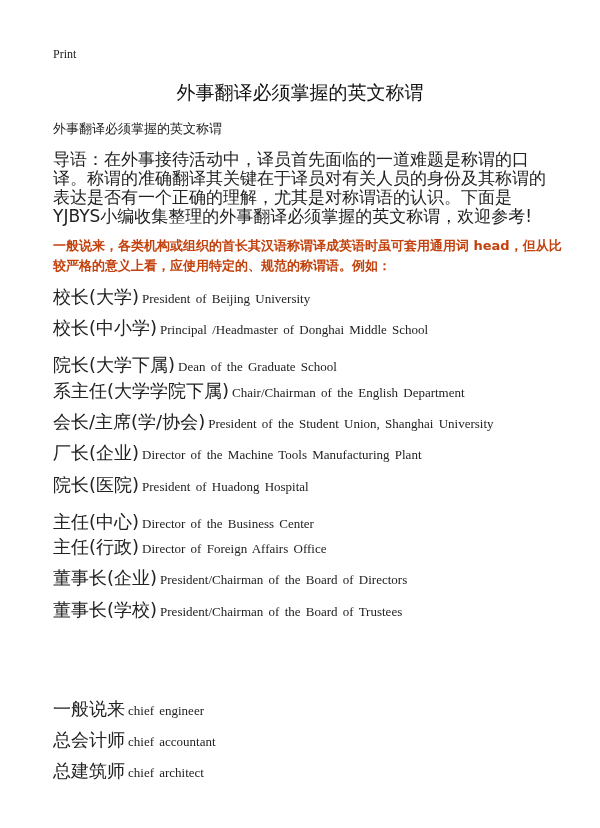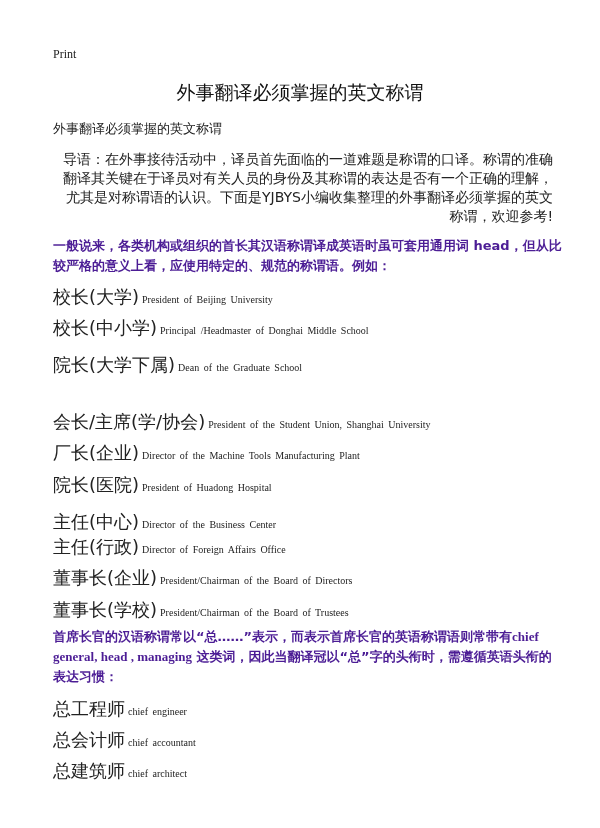--- a/index.html
+++ b/index.html
@@ -51,54 +51,53 @@
     font-size: 13px;
     color: #222;
     margin: 0;
   }
   .intro {
     position: absolute;
     left: 53px;
     top: 150px;
     width: 500px;
     font-family: "DejaVu Sans", "Liberation Sans", sans-serif;
-    font-size: 14px;
+    font-size: 17px;
     line-height: 19px;
     color: #222;
     margin: 0;
-    text-align: right;
   }
   .bold-para {
     position: absolute;
     left: 53px;
     width: 510px;
     font-family: "DejaVu Sans", "Liberation Sans", sans-serif;
     font-weight: bold;
     font-size: 13px;
     line-height: 20px;
-    color: #4c1d95;
+    color: #c2410c;
     margin: 0;
   }
   .bold-para .latin {
     font-family: "Liberation Serif", "DejaVu Serif", serif;
   }
   .entry {
     position: absolute;
     left: 53px;
     font-size: 12px;
     color: #222;
     white-space: nowrap;
   }
   .entry .zh {
     font-family: "DejaVu Sans", "Liberation Sans", sans-serif;
     font-size: 18px;
   }
   .entry .en {
     font-family: "Liberation Serif", "DejaVu Serif", serif;
-    font-size: 10px;
+    font-size: 13px;
     word-spacing: 2px;
   }
 </style>
 </head>
 <body>
 
 <div class="page">
 
   <a class="print-link">Print</a>
 
@@ -115,20 +114,24 @@
     <span class="en">President of Beijing  University</span>
   </div>
   <div class="entry" style="top:316px;">
     <span class="zh">校长(中小学)</span>
     <span class="en">Principal /Headmaster of Donghai Middle School</span>
   </div>
   <div class="entry" style="top:334px;margin-top:19px;">
     <span class="zh">院长(大学下属)</span>
     <span class="en">Dean of the Graduate School</span>
   </div>
+  <div class="entry" style="top:379px;">
+    <span class="zh">系主任(大学学院下属)</span>
+    <span class="en">Chair/Chairman  of the English  Department</span>
+  </div>
   <div class="entry" style="top:410px;">
     <span class="zh">会长/主席(学/协会)</span>
     <span class="en">President of the Student Union, Shanghai University</span>
   </div>
   <div class="entry" style="top:441px;">
     <span class="zh">厂长(企业)</span>
     <span class="en">Director of the Machine Tools Manufacturing  Plant</span>
   </div>
   <div class="entry" style="top:473px;">
     <span class="zh">院长(医院)</span>
@@ -144,24 +147,23 @@
   </div>
   <div class="entry" style="top:566px;text-align:right;">
     <span class="zh">董事长(企业)</span>
     <span class="en">President/Chairman  of the Board of Directors</span>
   </div>
   <div class="entry" style="top:598px;">
     <span class="zh">董事长(学校)</span>
     <span class="en">President/Chairman  of the Board of Trustees</span>
   </div>
 
-  <p class="bold-para" style="top:627px;"><span>首席长官的汉语称谓常以“总……”表示，而表示首席长官的英语称谓语则常带有</span><span class="latin">chief general, head , managing</span><span> 这类词，因此当翻译冠以“总”字的头衔时，需遵循英语头衔的表达习惯：</span></p>
 
   <div class="entry" style="top:697px;">
-    <span class="zh">总工程师</span>
+    <span class="zh">一般说来</span>
     <span class="en">chief  engineer</span>
   </div>
   <div class="entry" style="top:759px;">
     <span class="zh">总建筑师</span>
     <span class="en">chief  architect</span>
   </div>
   <div class="entry" style="top:728px;">
     <span class="zh">总会计师</span>
     <span class="en">chief  accountant</span>
   </div>

